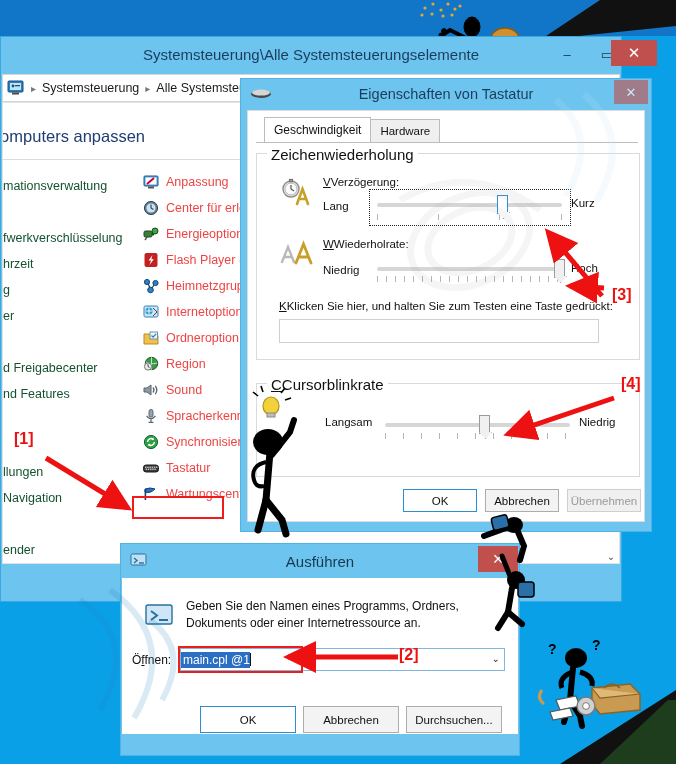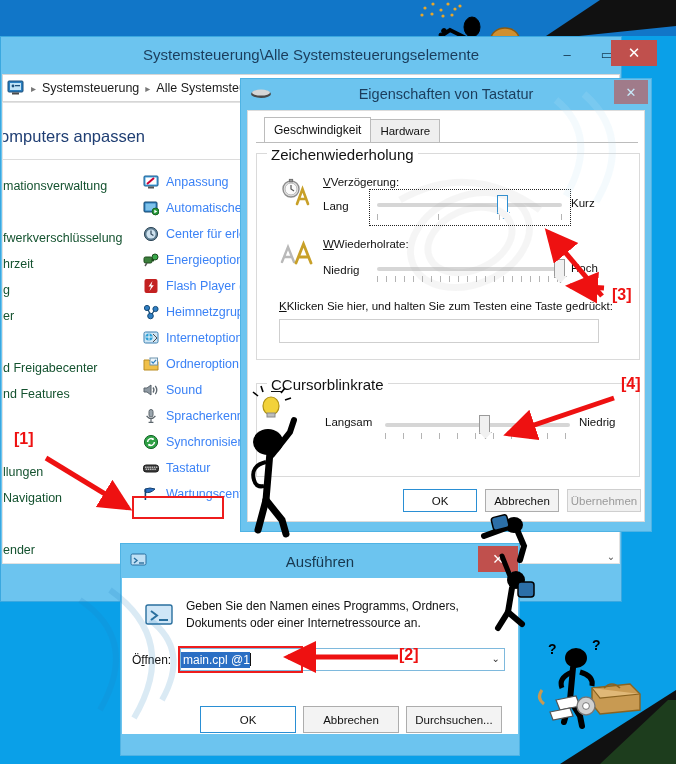--- a/index.html
+++ b/index.html
@@ -34,21 +34,21 @@
   .crumb-ic{width:18px;height:16px;position:relative;}
 
   
   #cp-body{left:2px;top:102px;width:618px;height:462px;background:#fff;
     border:1px solid #e2e2e2;box-sizing:border-box;overflow:hidden;}
   #cp-heading{position:absolute;left:-46px;top:24px;font-size:16.5px;color:#1f3e73;white-space:nowrap;}
   #cp-rule{position:absolute;left:0;top:56px;width:618px;height:1px;background:#dcdcdc;}
 
   .colA{position:absolute;left:-150px;top:70px;width:250px;}
   .colB{position:absolute;left:140px;top:66px;width:190px;}
-  .cpitem{height:26px;display:flex;align-items:center;gap:7px;font-size:12.5px;color:#3b82f6;white-space:nowrap;}
+  .cpitem{height:26px;display:flex;align-items:center;gap:7px;font-size:12.5px;color:#ef4444;white-space:nowrap;}
   .colA .cpitem{color:#14522f;padding-left:0;}
   .ico{width:16px;height:16px;flex:0 0 16px;position:relative;display:inline-block;}
 
   
   #tastatur-hl{position:absolute;left:132px;top:496px;width:92px;height:23px;
     border:2px solid #ee1c1c;box-sizing:border-box;pointer-events:none;}
 
   
   #cp-scroll{position:absolute;right:0;top:0;width:16px;height:462px;background:#fff;}
   #cp-thumb{position:absolute;right:0;top:316px;width:16px;height:42px;background:#cdcdcd;}
@@ -274,29 +274,20 @@
       <span class="ico"><svg width="16" height="16">
             <rect x="1" y="2" width="14" height="10" rx="1" fill="#4aa3dd" stroke="#1b5f93"></rect>
             <rect x="2.5" y="3.5" width="11" height="7" fill="#fff"></rect>
             <path d="M4 10 L11 4" stroke="#c03" stroke-width="2"></path>
             <rect x="5" y="12.5" width="6" height="2" fill="#555"></rect>
           </svg></span>
       <span>Anpassung</span>
       </div>
     <div class="cpitem">
       <span class="ico"><svg width="16" height="16">
-            <rect x="1" y="2" width="13" height="10" rx="1" fill="#2f80c0" stroke="#17496f"></rect>
-            <rect x="2.5" y="3.5" width="10" height="7" fill="#7ec2ea"></rect>
-            <circle cx="12.5" cy="11.5" r="3.4" fill="#2a9a3a" stroke="#14611f"></circle>
-            <path d="M11.3 9.8 L14.3 11.5 L11.3 13.2 Z" fill="#fff"></path>
-          </svg></span>
-      <span>Automatische</span>
-      </div>
-    <div class="cpitem">
-      <span class="ico"><svg width="16" height="16">
             <circle cx="8" cy="8" r="6.6" fill="#5f7e92" stroke="#31495a"></circle>
             <circle cx="8" cy="8" r="4.6" fill="#cfe2ef"></circle>
             <path d="M8 4.6 L8 8 L10.4 9.6" stroke="#31495a" stroke-width="1.2" fill="none"></path>
           </svg></span>
       <span>Center für erle</span>
       </div>
     <div class="cpitem">
       <span class="ico"><svg width="16" height="16">
             <rect x="1" y="5" width="8" height="6" rx="1.5" fill="#3a7f3a" stroke="#1c4a1c"></rect>
             <rect x="9" y="6.6" width="2" height="2.8" fill="#1c4a1c"></rect>
@@ -330,20 +321,29 @@
           </svg></span>
       <span>Internetoption</span>
       </div>
     <div class="cpitem">
       <span class="ico"><svg width="16" height="16">
             <path d="M1 4 h5 l1.4 1.6 H15 V14 H1 Z" fill="#f0c04a" stroke="#b98c20"></path>
             <rect x="7" y="2" width="7.5" height="7" fill="#eef6fb" stroke="#6d93ad"></rect>
             <path d="M8.5 5.5 l1.6 1.6 l3-3.2" stroke="#2a7fc0" stroke-width="1.3" fill="none"></path>
           </svg></span>
       <span>Ordneroption</span>
+      </div>
+    <div class="cpitem">
+      <span class="ico"><svg width="16" height="16">
+            <circle cx="8.5" cy="7.5" r="6.2" fill="#3a9a4a" stroke="#1b5d26"></circle>
+            <path d="M3 6 q4 3 11 1 M8.5 1.3 v12.4" stroke="#cfeccd" stroke-width=".9" fill="none"></path>
+            <circle cx="5" cy="10.5" r="3.6" fill="#e9e9e9" stroke="#7a7a7a"></circle>
+            <path d="M5 8.3 v2.2 l1.5 1" stroke="#444" stroke-width="1" fill="none"></path>
+          </svg></span>
+      <span>Region</span>
       </div>
     <div class="cpitem">
       <span class="ico"><svg width="16" height="16">
             <path d="M1 6 h3 L8 3 v10 L4 10 H1 Z" fill="#8f9aa3" stroke="#5a646c"></path>
             <path d="M10 5.5 q2 2.5 0 5" stroke="#5a646c" stroke-width="1.3" fill="none"></path>
             <path d="M12.3 3.8 q3 4.2 0 8.4" stroke="#5a646c" stroke-width="1.3" fill="none"></path>
           </svg></span>
       <span>Sound</span>
       </div>
     <div class="cpitem">

